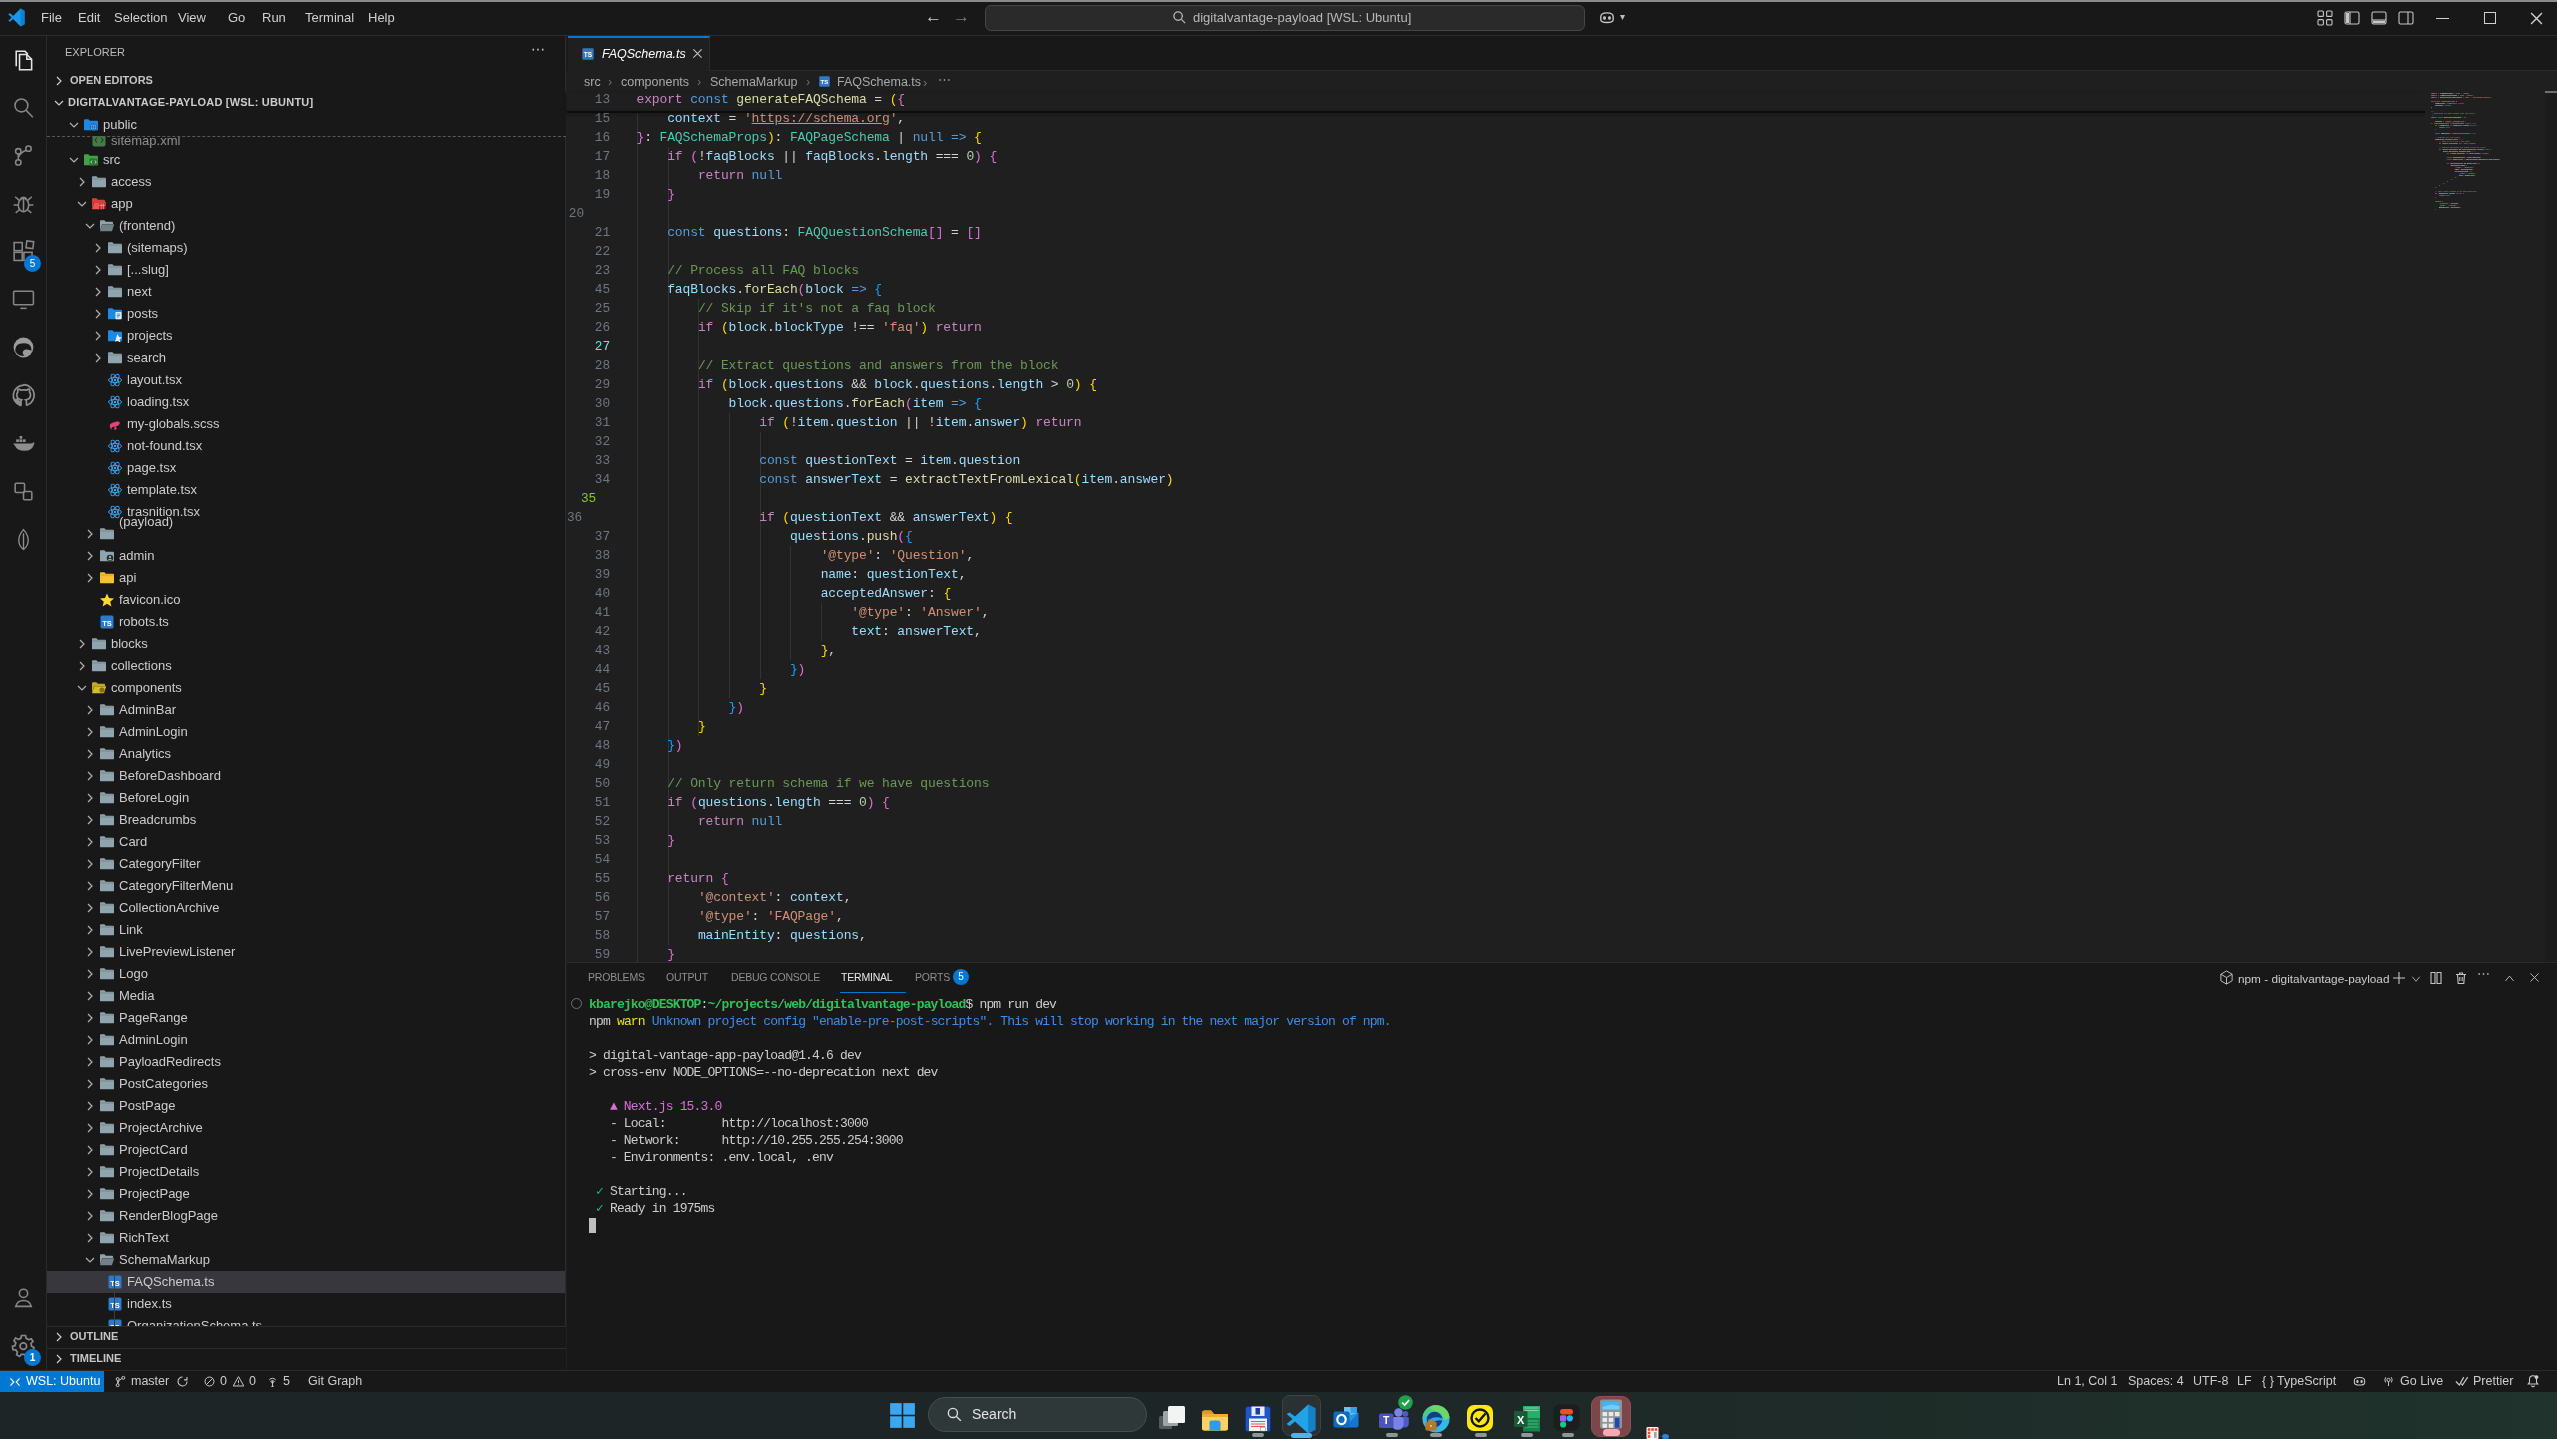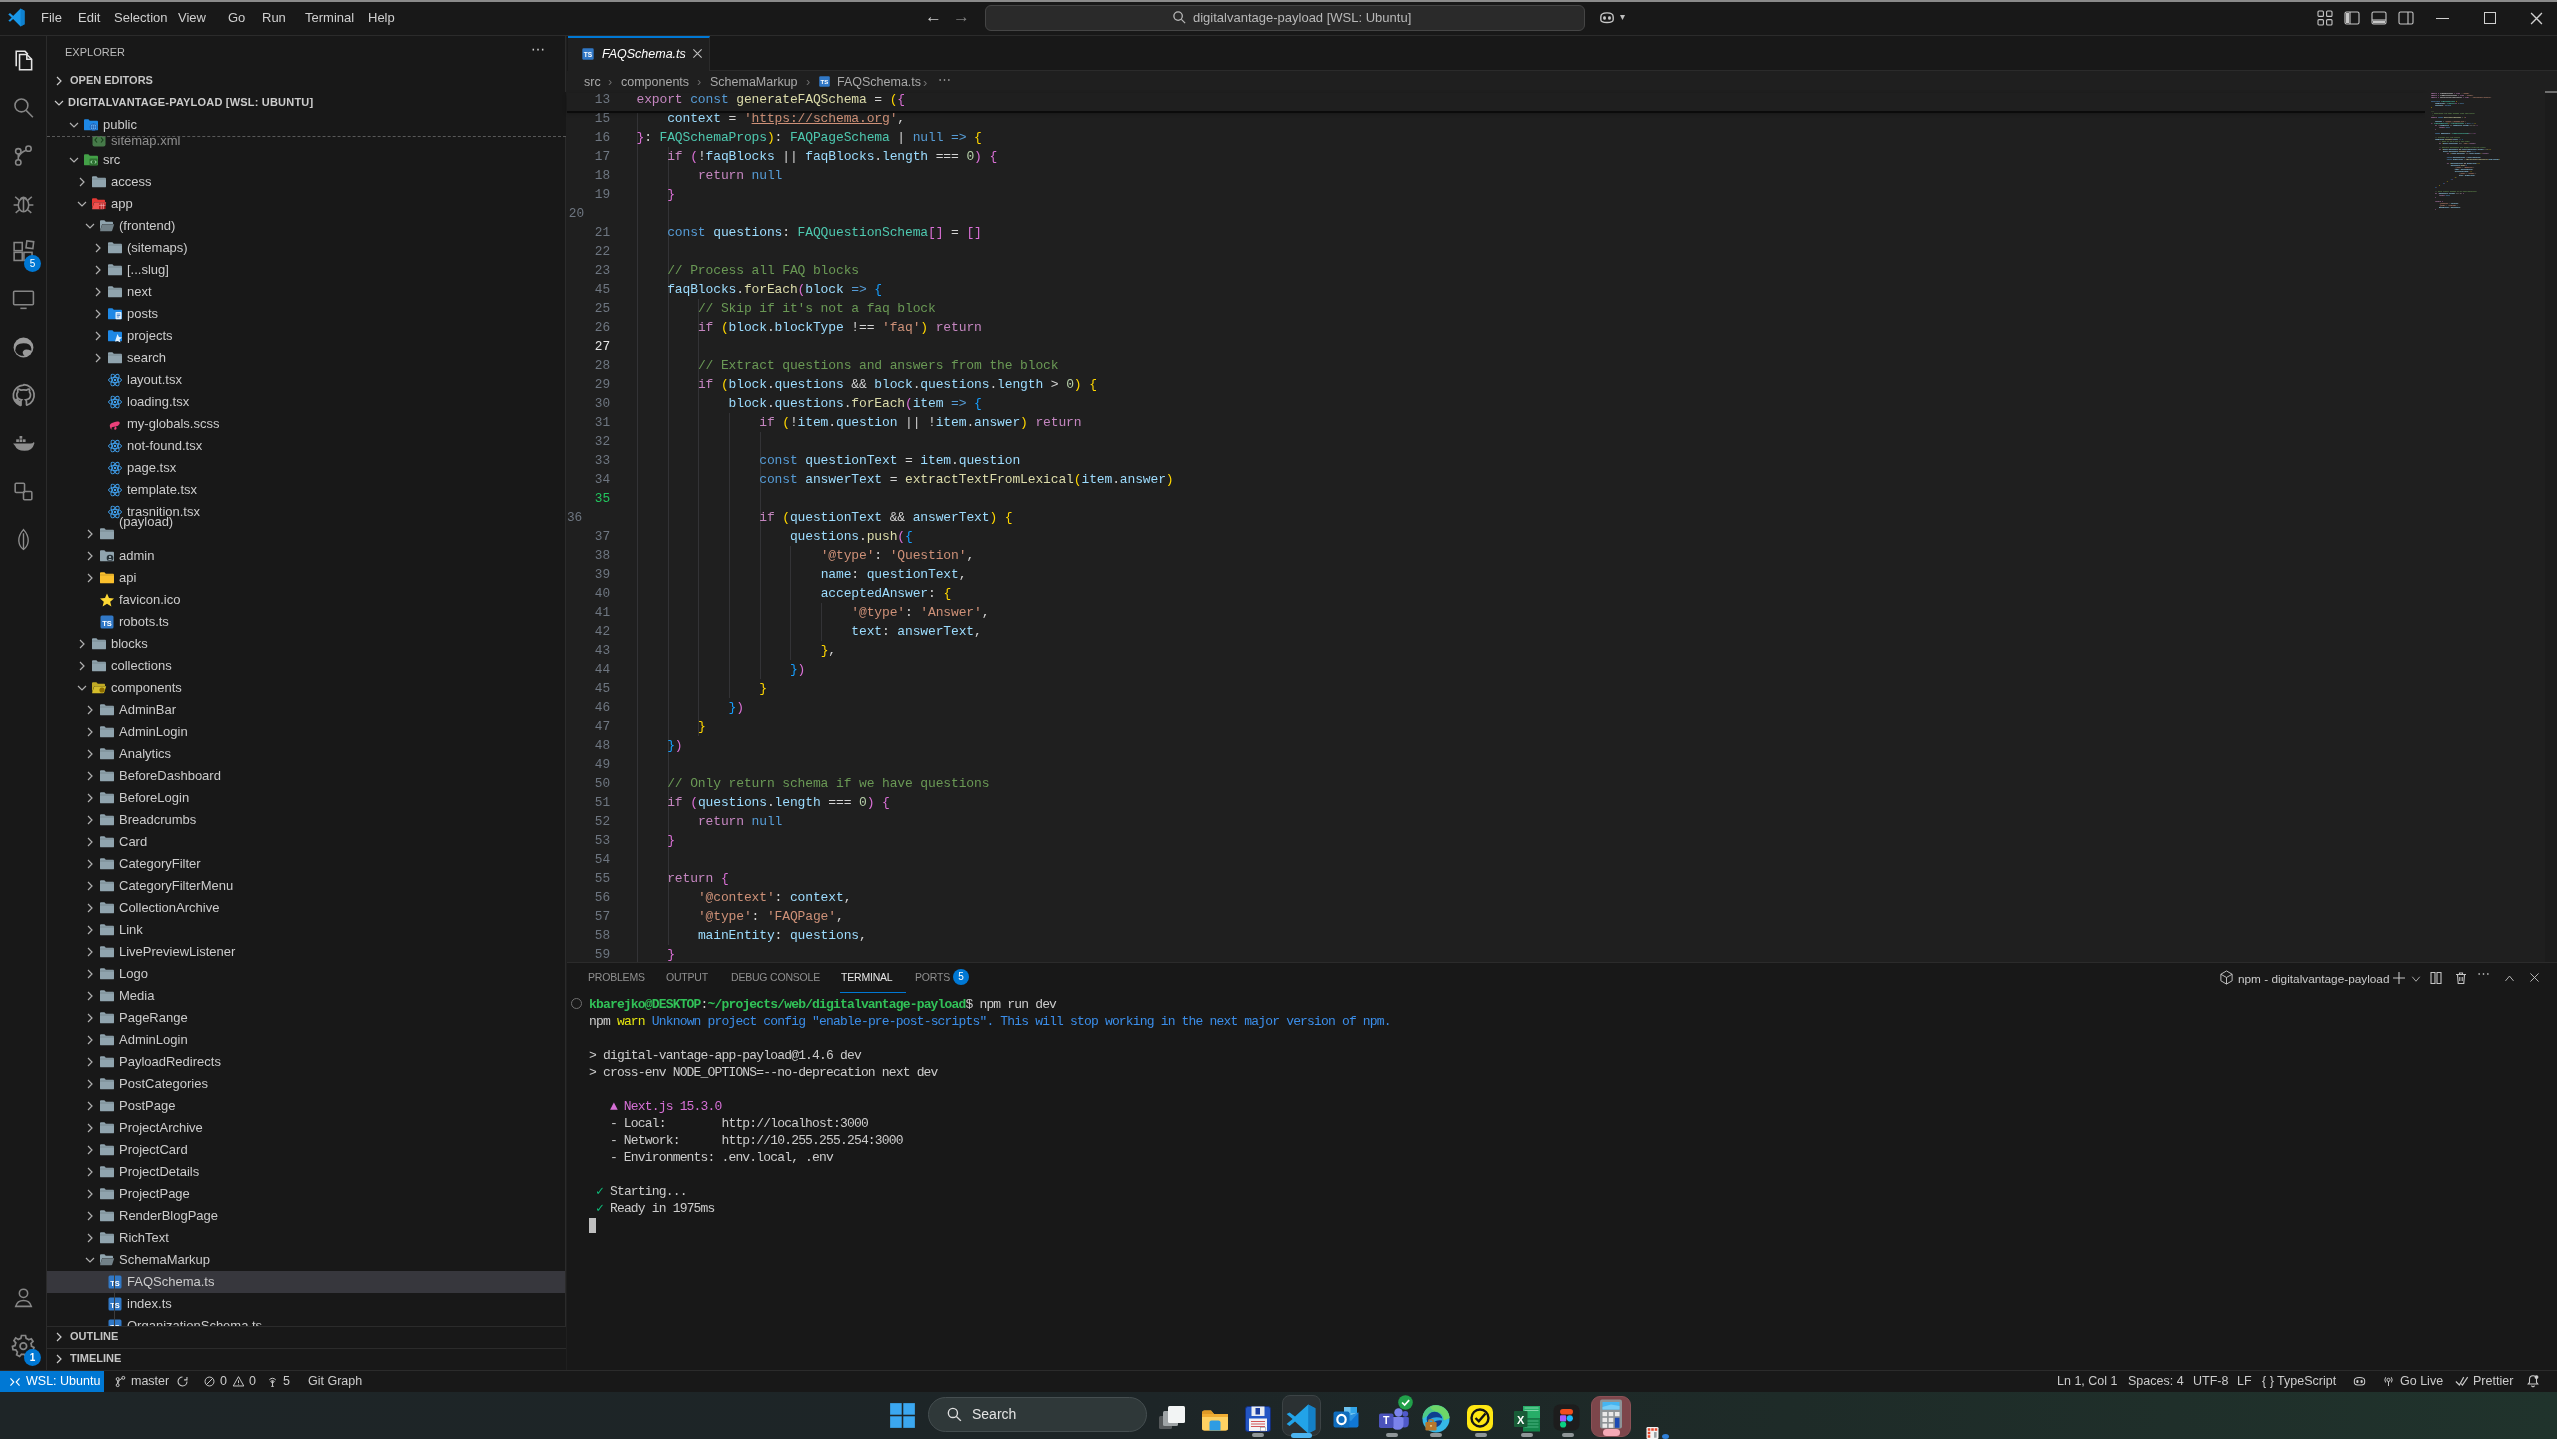--- a/index.html
+++ b/index.html
@@ -630,35 +630,35 @@
 <div class="abs mono" style="left:636.5px;top:223px;font-size:13px;line-height:19px;letter-spacing:-0.13px;white-space:pre"><span class="w">    </span><span class="b">const</span><span class="w"> </span><span class="v">questions</span><span class="w">: </span><span class="t">FAQQuestionSchema</span><span class="m">[]</span><span class="w"> = </span><span class="m">[]</span></div>
 <div class="abs mono" style="left:567px;top:242px;width:43px;text-align:right;font-size:12.8px;line-height:19px;color:#6e7681;letter-spacing:-0.1px">22</div>
 <div class="abs mono" style="left:567px;top:261px;width:43px;text-align:right;font-size:12.8px;line-height:19px;color:#6e7681;letter-spacing:-0.1px">23</div>
 <div class="abs mono" style="left:636.5px;top:261px;font-size:13px;line-height:19px;letter-spacing:-0.13px;white-space:pre"><span class="w">    </span><span class="c">// Process all FAQ blocks</span></div>
 <div class="abs mono" style="left:567px;top:280px;width:43px;text-align:right;font-size:12.8px;line-height:19px;color:#6e7681;letter-spacing:-0.1px">45</div>
 <div class="abs mono" style="left:636.5px;top:280px;font-size:13px;line-height:19px;letter-spacing:-0.13px;white-space:pre"><span class="w">    </span><span class="v">faqBlocks</span><span class="w">.</span><span class="f">forEach</span><span class="m">(</span><span class="v">block</span><span class="w"> </span><span class="b">=&gt;</span><span class="w"> </span><span class="u">{</span></div>
 <div class="abs mono" style="left:567px;top:299px;width:43px;text-align:right;font-size:12.8px;line-height:19px;color:#6e7681;letter-spacing:-0.1px">25</div>
 <div class="abs mono" style="left:636.5px;top:299px;font-size:13px;line-height:19px;letter-spacing:-0.13px;white-space:pre"><span class="w">        </span><span class="c">// Skip if it's not a faq block</span></div>
 <div class="abs mono" style="left:567px;top:318px;width:43px;text-align:right;font-size:12.8px;line-height:19px;color:#6e7681;letter-spacing:-0.1px">26</div>
 <div class="abs mono" style="left:636.5px;top:318px;font-size:13px;line-height:19px;letter-spacing:-0.13px;white-space:pre"><span class="w">        </span><span class="k">if</span><span class="w"> </span><span class="y">(</span><span class="v">block</span><span class="w">.</span><span class="v">blockType</span><span class="w"> !== </span><span class="s">'faq'</span><span class="y">)</span><span class="w"> </span><span class="k">return</span></div>
-<div class="abs mono" style="left:567px;top:337px;width:43px;text-align:right;font-size:12.8px;line-height:19px;color:#e5e5e5;letter-spacing:-0.1px">27</div>
+<div class="abs mono" style="left:567px;top:337px;width:43px;text-align:right;font-size:12.8px;line-height:19px;color:#5eead4;letter-spacing:-0.1px">27</div>
 <div class="abs mono" style="left:567px;top:356px;width:43px;text-align:right;font-size:12.8px;line-height:19px;color:#6e7681;letter-spacing:-0.1px">28</div>
 <div class="abs mono" style="left:636.5px;top:356px;font-size:13px;line-height:19px;letter-spacing:-0.13px;white-space:pre"><span class="w">        </span><span class="c">// Extract questions and answers from the block</span></div>
 <div class="abs mono" style="left:567px;top:375px;width:43px;text-align:right;font-size:12.8px;line-height:19px;color:#6e7681;letter-spacing:-0.1px">29</div>
 <div class="abs mono" style="left:636.5px;top:375px;font-size:13px;line-height:19px;letter-spacing:-0.13px;white-space:pre"><span class="w">        </span><span class="k">if</span><span class="w"> </span><span class="y">(</span><span class="v">block</span><span class="w">.</span><span class="v">questions</span><span class="w"> &amp;&amp; </span><span class="v">block</span><span class="w">.</span><span class="v">questions</span><span class="w">.</span><span class="v">length</span><span class="w"> &gt; </span><span class="n">0</span><span class="y">)</span><span class="w"> </span><span class="y">{</span></div>
 <div class="abs mono" style="left:567px;top:394px;width:43px;text-align:right;font-size:12.8px;line-height:19px;color:#6e7681;letter-spacing:-0.1px">30</div>
 <div class="abs mono" style="left:636.5px;top:394px;font-size:13px;line-height:19px;letter-spacing:-0.13px;white-space:pre"><span class="w">            </span><span class="v">block</span><span class="w">.</span><span class="v">questions</span><span class="w">.</span><span class="f">forEach</span><span class="m">(</span><span class="v">item</span><span class="w"> </span><span class="b">=&gt;</span><span class="w"> </span><span class="u">{</span></div>
 <div class="abs mono" style="left:567px;top:413px;width:43px;text-align:right;font-size:12.8px;line-height:19px;color:#6e7681;letter-spacing:-0.1px">31</div>
 <div class="abs mono" style="left:636.5px;top:413px;font-size:13px;line-height:19px;letter-spacing:-0.13px;white-space:pre"><span class="w">                </span><span class="k">if</span><span class="w"> </span><span class="y">(</span><span class="w">!</span><span class="v">item</span><span class="w">.</span><span class="v">question</span><span class="w"> || </span><span class="w">!</span><span class="v">item</span><span class="w">.</span><span class="v">answer</span><span class="y">)</span><span class="w"> </span><span class="k">return</span></div>
 <div class="abs mono" style="left:567px;top:432px;width:43px;text-align:right;font-size:12.8px;line-height:19px;color:#6e7681;letter-spacing:-0.1px">32</div>
 <div class="abs mono" style="left:567px;top:451px;width:43px;text-align:right;font-size:12.8px;line-height:19px;color:#6e7681;letter-spacing:-0.1px">33</div>
 <div class="abs mono" style="left:636.5px;top:451px;font-size:13px;line-height:19px;letter-spacing:-0.13px;white-space:pre"><span class="w">                </span><span class="b">const</span><span class="w"> </span><span class="v">questionText</span><span class="w"> = </span><span class="v">item</span><span class="w">.</span><span class="v">question</span></div>
 <div class="abs mono" style="left:567px;top:470px;width:43px;text-align:right;font-size:12.8px;line-height:19px;color:#6e7681;letter-spacing:-0.1px">34</div>
 <div class="abs mono" style="left:636.5px;top:470px;font-size:13px;line-height:19px;letter-spacing:-0.13px;white-space:pre"><span class="w">                </span><span class="b">const</span><span class="w"> </span><span class="v">answerText</span><span class="w"> = </span><span class="f">extractTextFromLexical</span><span class="y">(</span><span class="v">item</span><span class="w">.</span><span class="v">answer</span><span class="y">)</span></div>
-<div class="abs mono" style="left:567px;top:489px;width:43px;text-align:right;font-size:12.8px;line-height:19px;color:#22c55e;letter-spacing:-0.1px">35</div>
+<div class="abs mono" style="left:567px;top:489px;width:43px;text-align:center;font-size:12.8px;line-height:19px;color:#84cc16;letter-spacing:-0.1px">35</div>
 <div class="abs mono" style="left:567px;top:508px;width:43px;text-align:left;font-size:12.8px;line-height:19px;color:#6e7681;letter-spacing:-0.1px">36</div>
 <div class="abs mono" style="left:636.5px;top:508px;font-size:13px;line-height:19px;letter-spacing:-0.13px;white-space:pre"><span class="w">                </span><span class="k">if</span><span class="w"> </span><span class="y">(</span><span class="v">questionText</span><span class="w"> &amp;&amp; </span><span class="v">answerText</span><span class="y">)</span><span class="w"> </span><span class="y">{</span></div>
 <div class="abs mono" style="left:567px;top:527px;width:43px;text-align:right;font-size:12.8px;line-height:19px;color:#6e7681;letter-spacing:-0.1px">37</div>
 <div class="abs mono" style="left:636.5px;top:527px;font-size:13px;line-height:19px;letter-spacing:-0.13px;white-space:pre"><span class="w">                    </span><span class="v">questions</span><span class="w">.</span><span class="f">push</span><span class="m">(</span><span class="u">{</span></div>
 <div class="abs mono" style="left:567px;top:546px;width:43px;text-align:right;font-size:12.8px;line-height:19px;color:#6e7681;letter-spacing:-0.1px">38</div>
 <div class="abs mono" style="left:636.5px;top:546px;font-size:13px;line-height:19px;letter-spacing:-0.13px;white-space:pre"><span class="w">                        </span><span class="s">'@type'</span><span class="w">: </span><span class="s">'Question'</span><span class="w">,</span></div>
 <div class="abs mono" style="left:567px;top:565px;width:43px;text-align:right;font-size:12.8px;line-height:19px;color:#6e7681;letter-spacing:-0.1px">39</div>
 <div class="abs mono" style="left:636.5px;top:565px;font-size:13px;line-height:19px;letter-spacing:-0.13px;white-space:pre"><span class="w">                        </span><span class="v">name</span><span class="w">: </span><span class="v">questionText</span><span class="w">,</span></div>
 <div class="abs mono" style="left:567px;top:584px;width:43px;text-align:right;font-size:12.8px;line-height:19px;color:#6e7681;letter-spacing:-0.1px">40</div>
 <div class="abs mono" style="left:636.5px;top:584px;font-size:13px;line-height:19px;letter-spacing:-0.13px;white-space:pre"><span class="w">                        </span><span class="v">acceptedAnswer</span><span class="w">: </span><span class="y">{</span></div>

